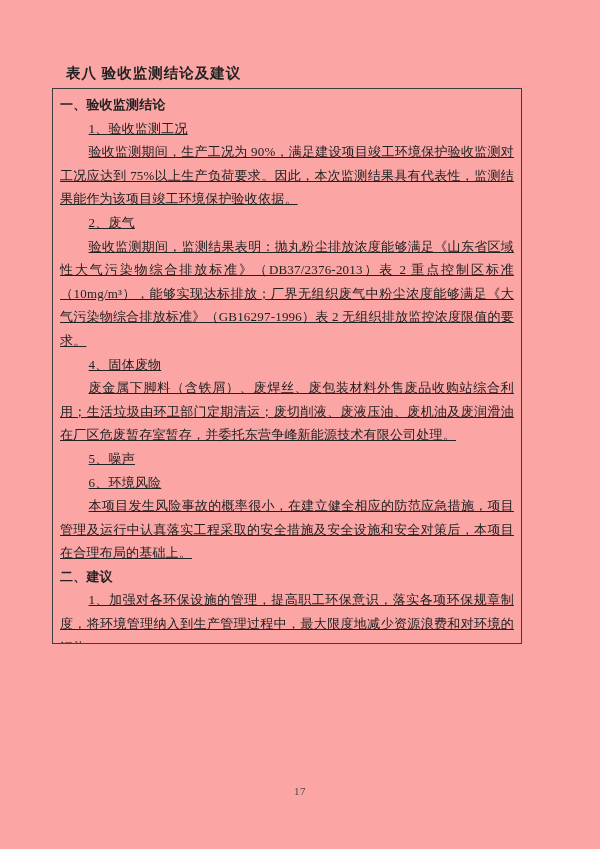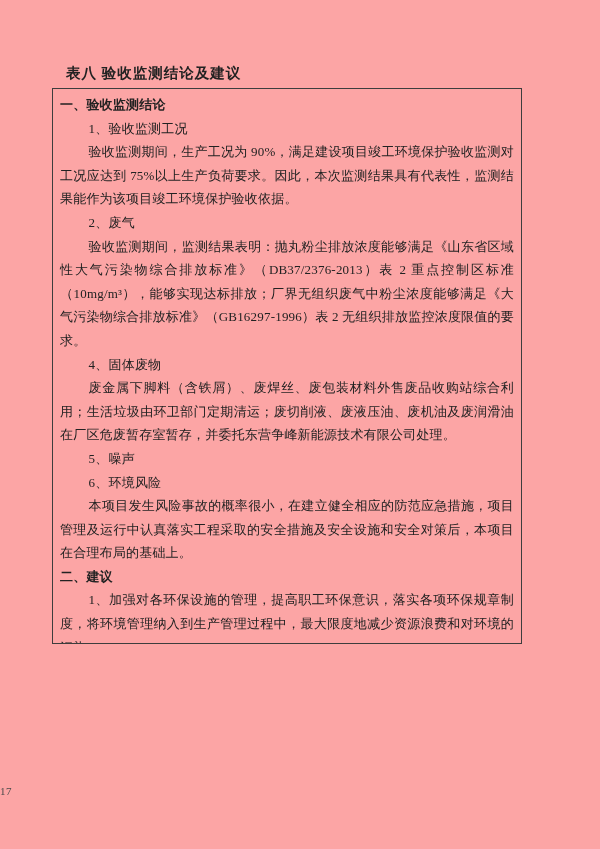--- a/index.html
+++ b/index.html
@@ -44,26 +44,28 @@
     letter-spacing: 0.2px;
   }
   .sec-heading {
     font-weight: 700;
     font-size: 13.5px;
     letter-spacing: 0.6px;
   }
   .subheading,
   .body-par {
     text-indent: 2.2em;
+    text-decoration: underline;
   }
   .page-number {
     position: absolute;
     left: 0;
     top: 785px;
     width: 600px;
+    text-align: center;
     font-size: 11px;
     color: #4a4a4a;
     letter-spacing: 0.5px;
   }
 </style>
 </head>
 <body>
 
 <div class="page">
 

